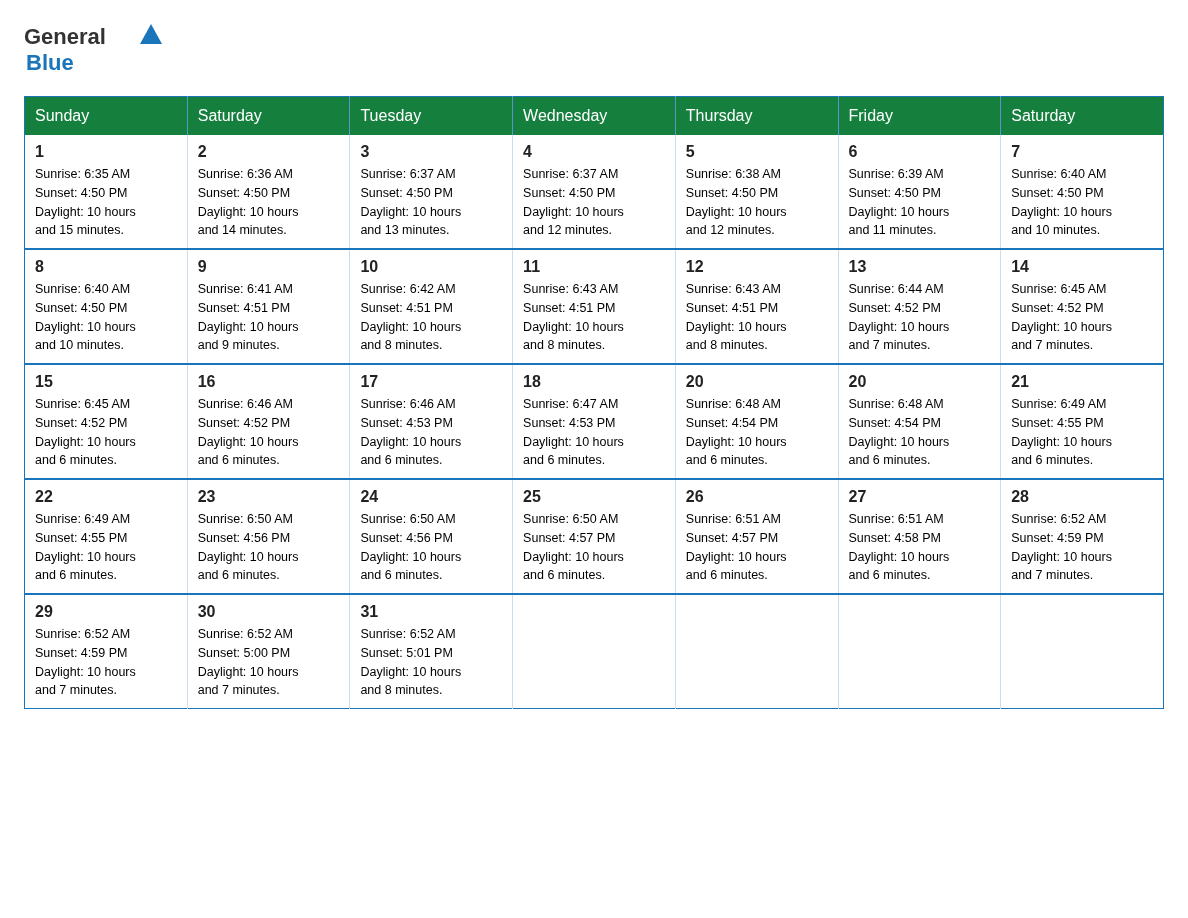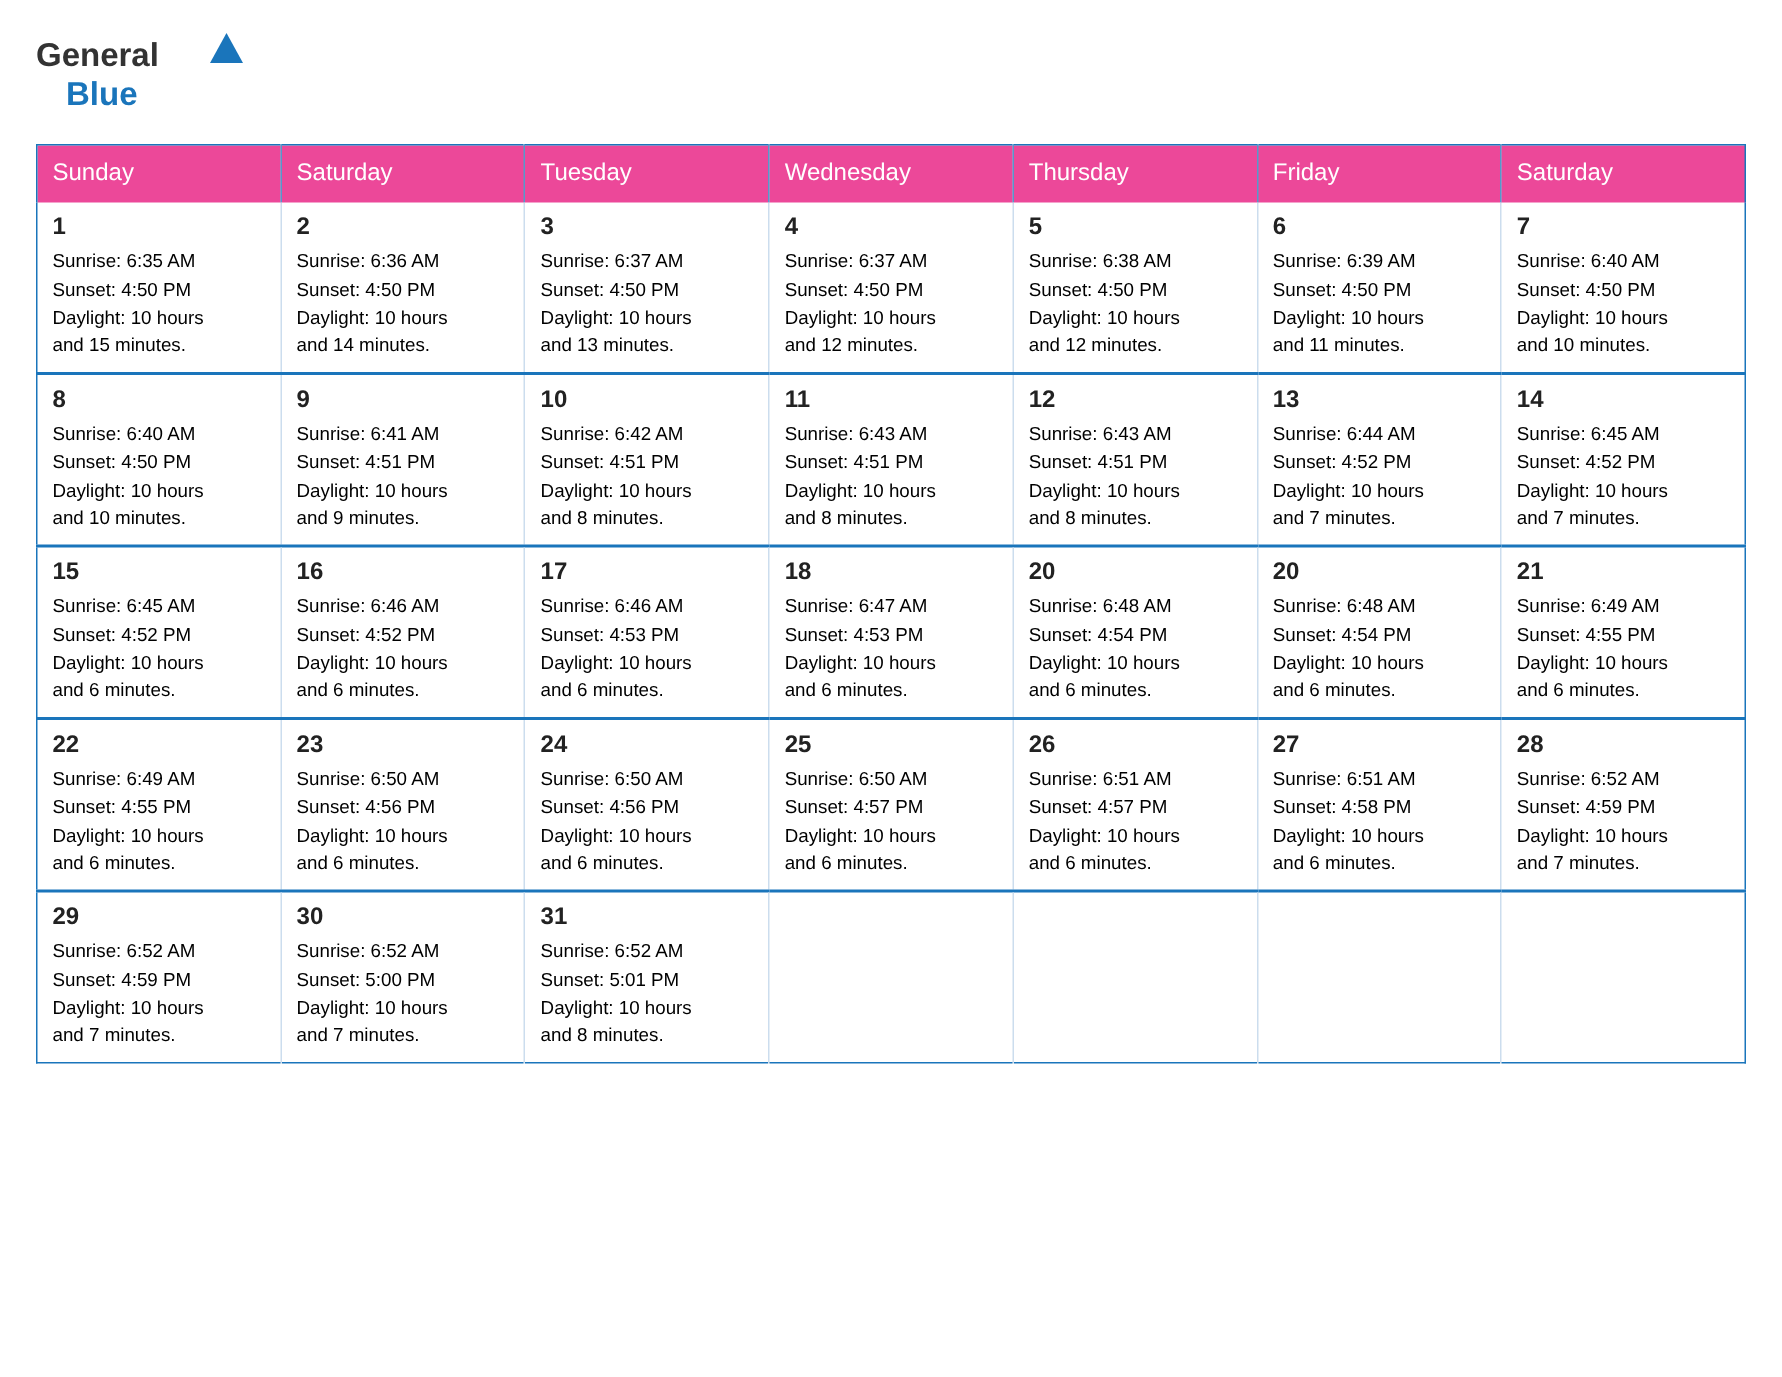--- a/index.html
+++ b/index.html
@@ -44,21 +44,21 @@
       font-size: 20px;
       color: #555;
       margin-top: 4px;
     }
     .calendar-table {
       width: 100%;
       border-collapse: collapse;
       border: 1px solid #1a75bb;
     }
     .calendar-table th {
-      background-color: #ec4899;
+      background-color: #15803d;
       color: white;
       padding: 10px 10px;
       text-align: left;
       font-size: 16px;
       font-weight: normal;
       border-right: 1px solid #5599cc;
     }
     .calendar-table th:last-child {
       border-right: none;
     }
@@ -94,29 +94,29 @@
     .empty-cell {
       background: #fff;
     }
   </style>
 </head>
 <body>
 
 <div class="header">
   <div class="logo">
     <div style="display:flex; flex-direction:column; align-items:flex-start;">
-      <div style="display:flex; align-items:flex-start;gap:30px;">
+      <div style="display:flex; align-items:flex-end;gap:30px;">
         <span class="logo-text-general">General</span>
         <div style="margin-left:4px; position:relative; top:-2px;">
           <svg width="22" height="20" viewBox="0 0 22 20">
             <polygon points="11,0 22,20 0,20" fill="#1a75bb"></polygon>
           </svg>
         </div>
       </div>
-      <div style="margin-left:20px;">
+      <div style="margin-left:2px;">
         <span class="logo-text-blue">Blue</span>
       </div>
     </div>
   </div>
   <div class="title-section">
     <div class="month-title"></div>
     <div class="location-title"></div>
   </div>
 </div>
 

